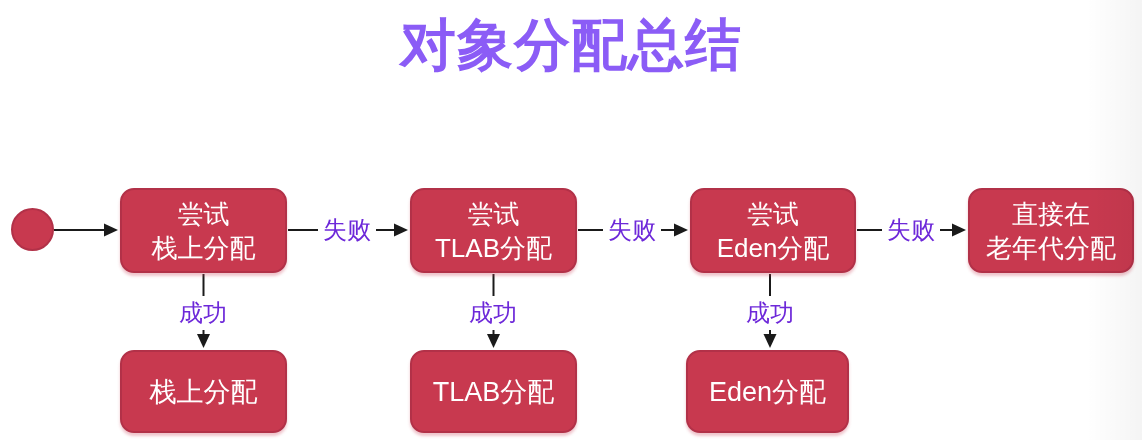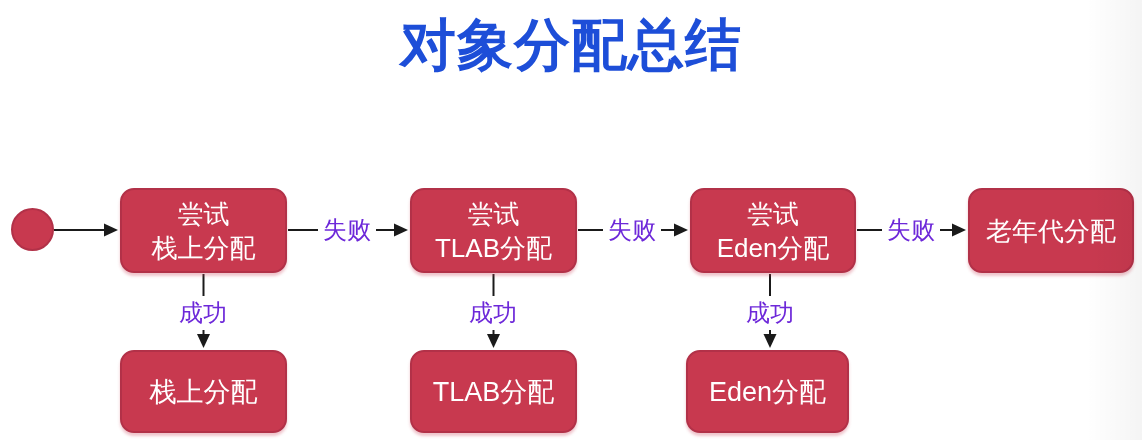--- a/index.html
+++ b/index.html
@@ -19,21 +19,21 @@
     pointer-events: none;
   }
   .page-title {
     position: absolute;
     left: 0; right: 0;
     top: 8px;
     text-align: center;
     font-size: 56px;
     font-weight: 800;
     letter-spacing: 1px;
-    color: #1d4ed8;
+    color: #8b5cf6;
   }
   .connectors {
     position: absolute;
     left: 0; top: 0;
     width: 1142px; height: 440px;
   }
   .start-circle {
     position: absolute;
     left: 11px; top: 208px;
     width: 43px; height: 43px;
@@ -127,20 +127,21 @@
   </div>
   <div class="node top n2">
     <span>尝试</span>
     <span>TLAB分配</span>
   </div>
   <div class="node top n3">
     <span>尝试</span>
     <span>Eden分配</span>
   </div>
   <div class="node top n4">
+    <span>直接在</span>
     <span>老年代分配</span>
   </div>
 
   <div class="node bottom b1">
     <span>栈上分配</span>
   </div>
   <div class="node bottom b2">
     <span>TLAB分配</span>
   </div>
   <div class="node bottom b3">

